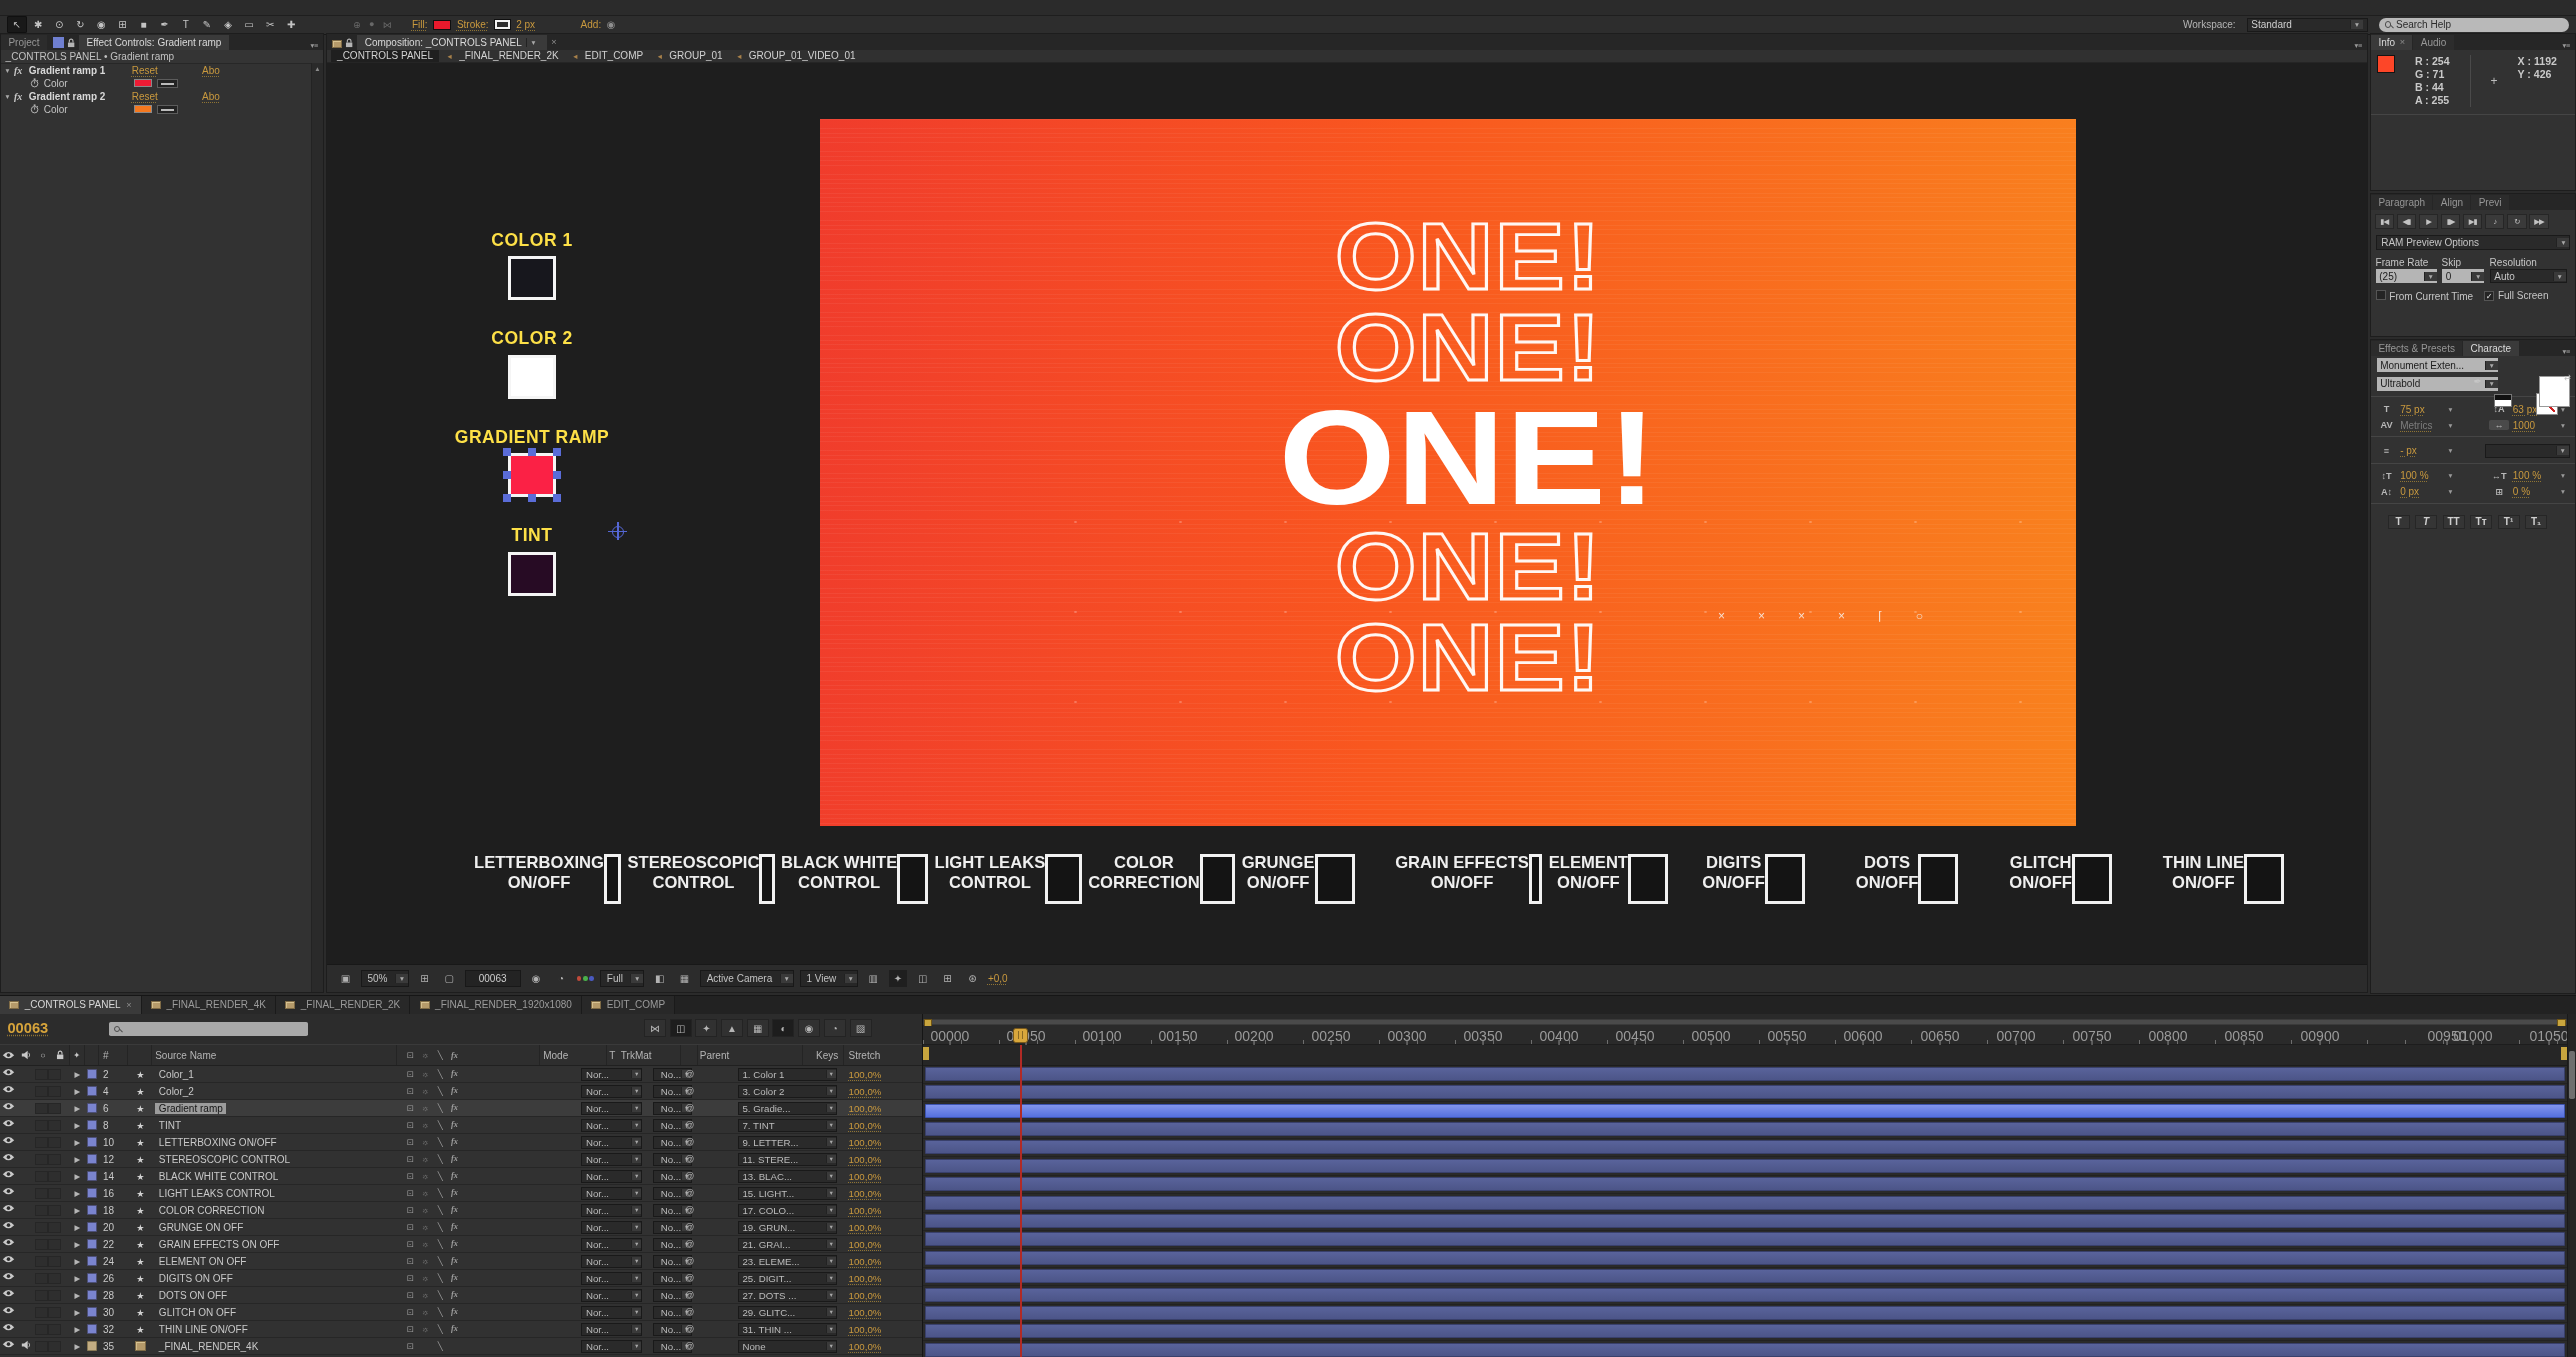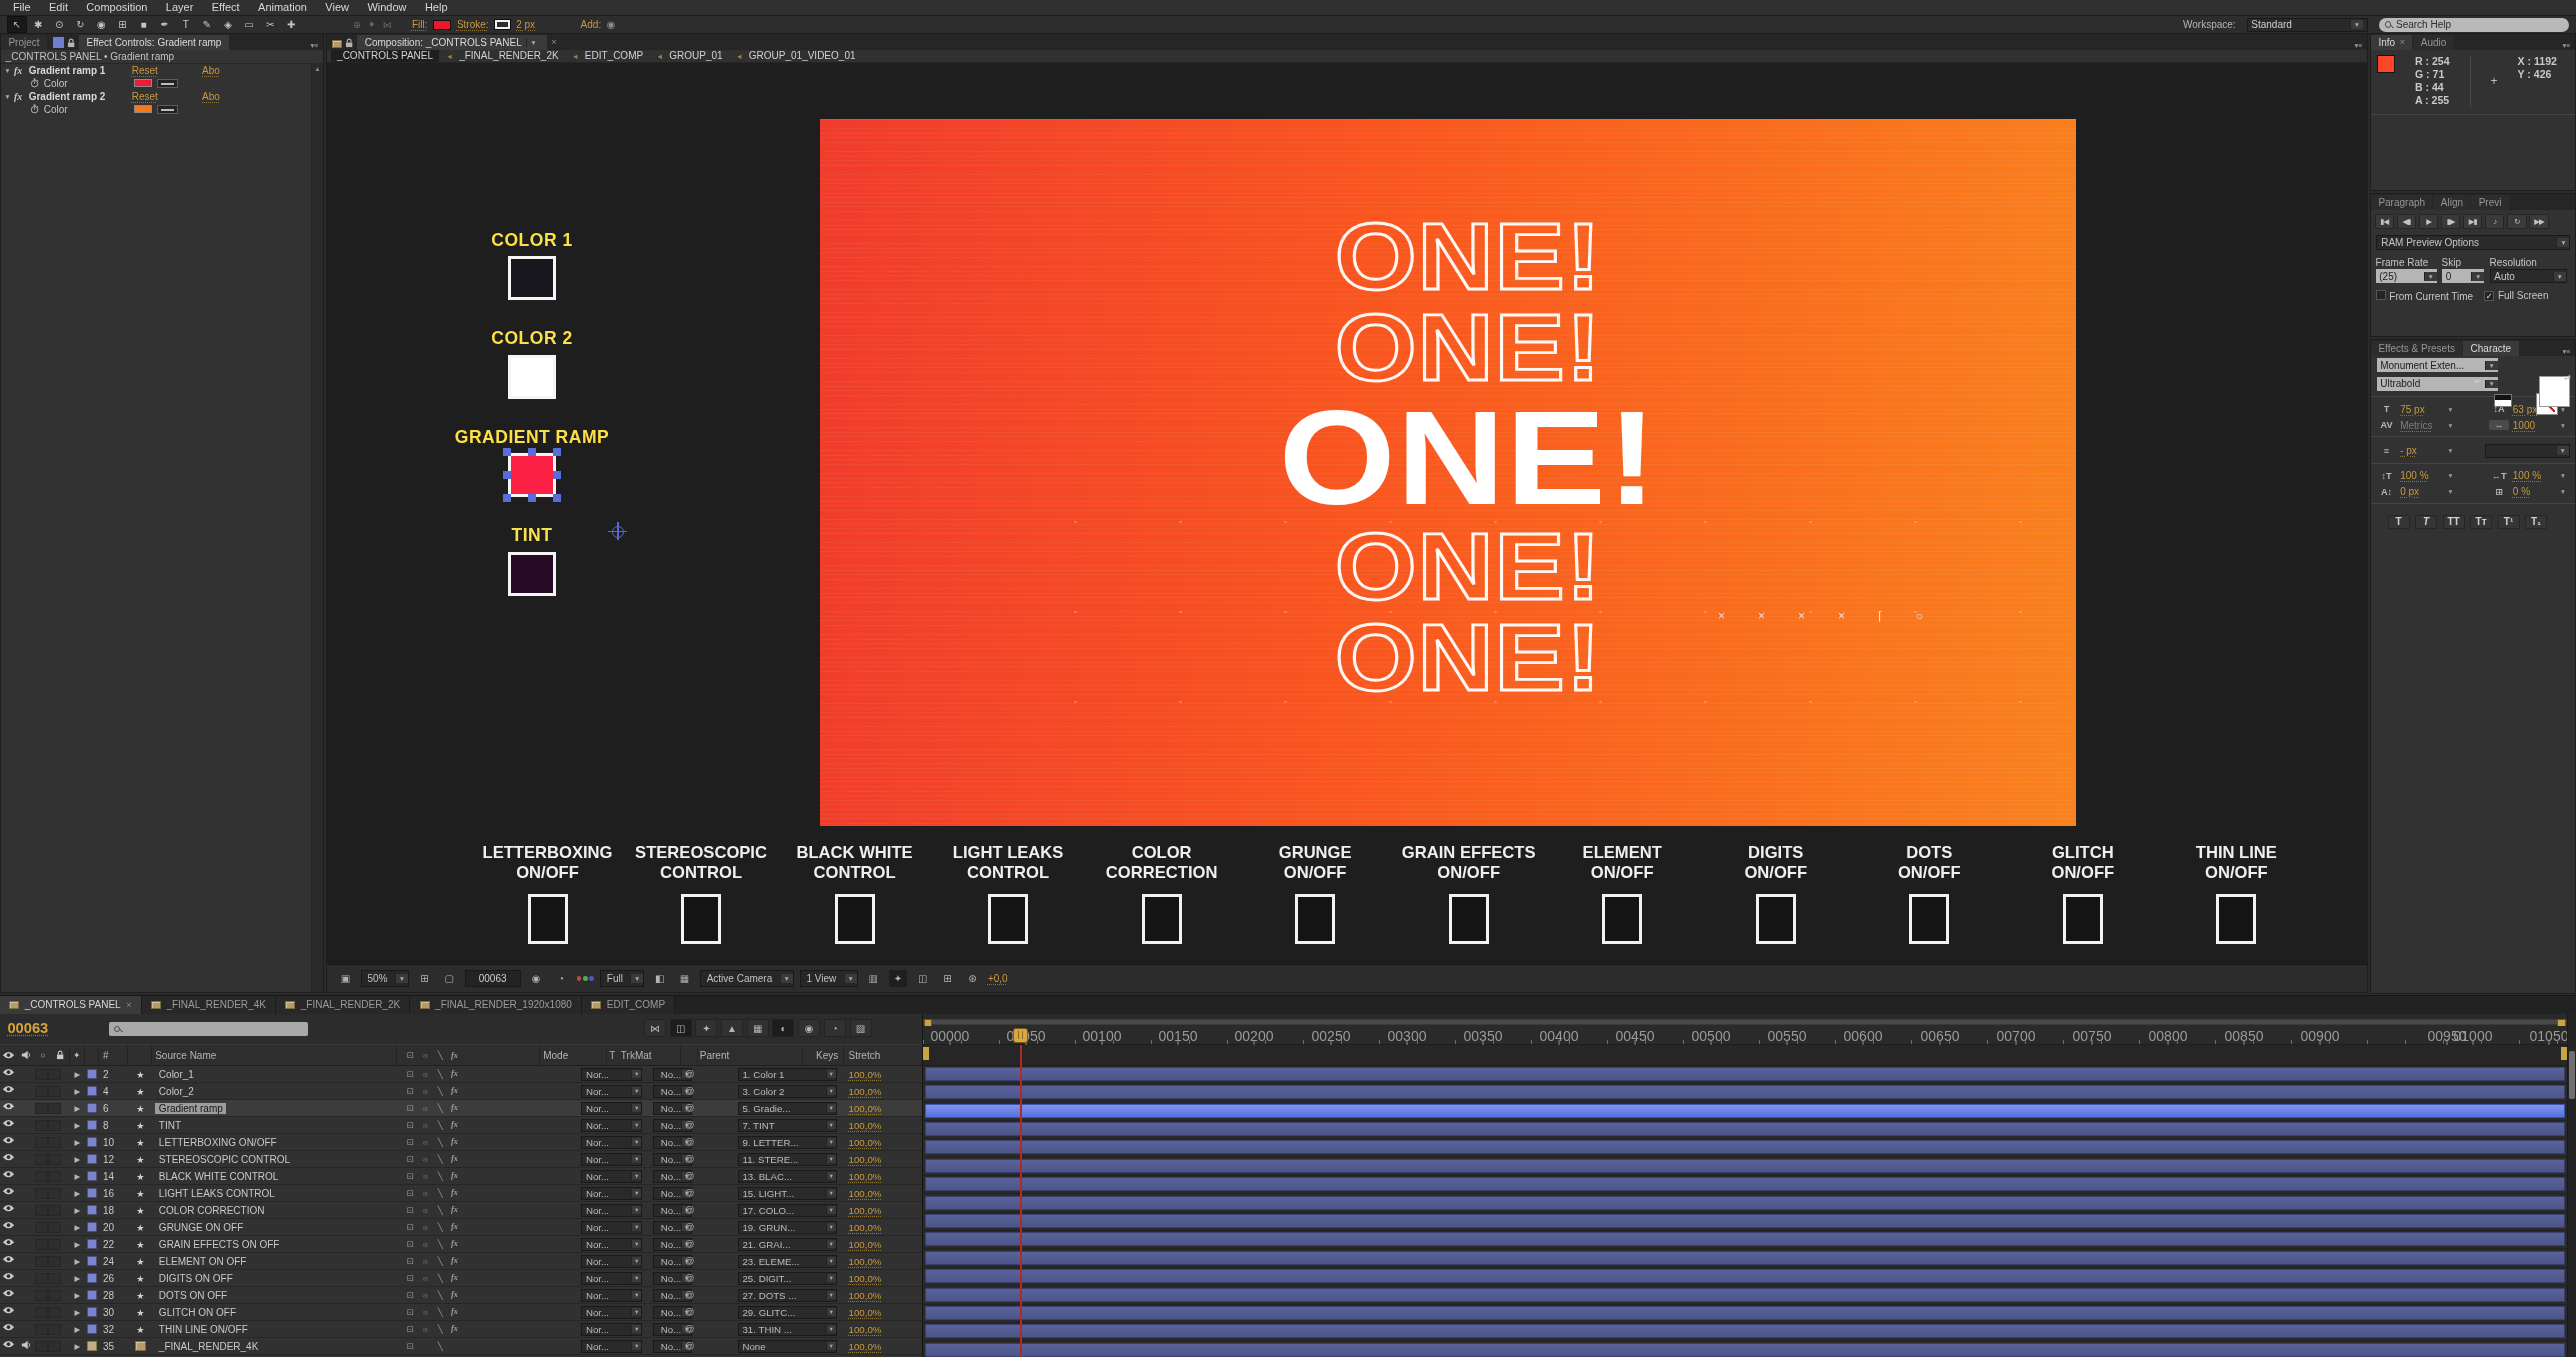--- a/index.html
+++ b/index.html
@@ -81,21 +81,21 @@
       linear-gradient(#5a6cd8,#5a6cd8),linear-gradient(#5a6cd8,#5a6cd8),linear-gradient(#5a6cd8,#5a6cd8),
       linear-gradient(#5a6cd8,#5a6cd8),linear-gradient(#5a6cd8,#5a6cd8);
     background-size:8.3px 8.3px; background-repeat:no-repeat;
     background-position:0 0,50% 0,100% 0,0 50%,100% 50%,0 100%,50% 100%,100% 100%; }
   .ctrl.selected .handles { display:block; }
   .crosshair { position:absolute; left:285px; top:463px; width:12px; height:12px; border:1.4px solid #5567d5; border-radius:50%; }
   .crosshair::before, .crosshair::after { content:""; position:absolute; background:#5567d5; }
   .crosshair::before { left:50%; top:-4.6px; width:1.4px; height:18.4px; margin-left:-0.7px; }
   .crosshair::after { top:50%; left:-4.6px; height:1.4px; width:18.4px; margin-top:-0.7px; }
   .toggles { position:absolute; left:147px; top:780px; width:1836px; display:flex; justify-content:space-between; }
-  .toggle { width:147px; display:flex; flex-direction:column; align-items:center; }
+  .toggle { width:147px; display:flex; flex-direction:row; align-items:center; }
   .toggle-label { font-size:16.6px; line-height:20px; font-weight:bold; color:#efefef; text-align:center; white-space:nowrap; }
   .toggle-box { width:40px; height:50px; border:3.7px solid #f2f2f2; background:#141414; margin-top:11px; }
   .viewer-toolbar { position:absolute; left:0; bottom:0; height:28px; width:100%; background:#2c2c2c; border-top:0.9px solid #181818; display:flex; align-items:center; gap:6.4px; padding:0 9.2px; font-size:10px; color:#c2c2c2; }
   .vtb-dd { height:16.6px; background:#272727; border:0.9px solid #181818; display:flex; align-items:center; gap:7.4px; padding:0 0 0 5.5px; white-space:nowrap; }
   .vtb-icon { min-width:18.4px; height:16.6px; display:flex; align-items:center; justify-content:center; color:#b2b2b2; font-size:10px; }
   .vtb-field { height:16.6px; background:#232323; border:0.9px solid #181818; padding:0 13px; display:flex; align-items:center; color:#cfcfcf; }
   .rgb-dots { display:flex; gap:1.8px; align-items:center; }
   .rgb-dots i { width:4.6px; height:4.6px; border-radius:50%; display:block; }
 
   
@@ -205,32 +205,20 @@
   .ph-head { position:absolute; left:90px; top:14px; width:14.7px; height:15.6px; background:#d9a73c; border:0.9px solid #79591b; border-radius:2.8px; z-index:6; }
   .ph-head::after { content:""; position:absolute; left:3.7px; right:3.7px; top:2.8px; bottom:2.8px; border-left:0.9px solid #8a6a24; border-right:0.9px solid #8a6a24; }
   .v-scroll { position:absolute; right:0; top:17.5px; bottom:0; width:9.2px; background:#242424; border-left:0.9px solid #1a1a1a; }
   .v-thumb { position:absolute; left:0.9px; right:0.9px; top:37px; height:48px; background:#6f6f6f; border-radius:1.8px; }
 </style>
 </head>
 <body>
 
 <div id="app">
 
-  <div class="menubar">
-
-  <span class="menu-item">File</span>
-      <span class="menu-item">Edit</span>
-      <span class="menu-item">Composition</span>
-      <span class="menu-item">Layer</span>
-      <span class="menu-item">Effect</span>
-      <span class="menu-item">Animation</span>
-      <span class="menu-item">View</span>
-      <span class="menu-item">Window</span>
-      <span class="menu-item">Help</span>
-    </div>
 
   <div class="toolbar">
     <div class="tools">
 
     <span class="tool active">
           <span>↖</span>
         </span>
         <span class="tool">
           <span>✱</span>
         </span>

